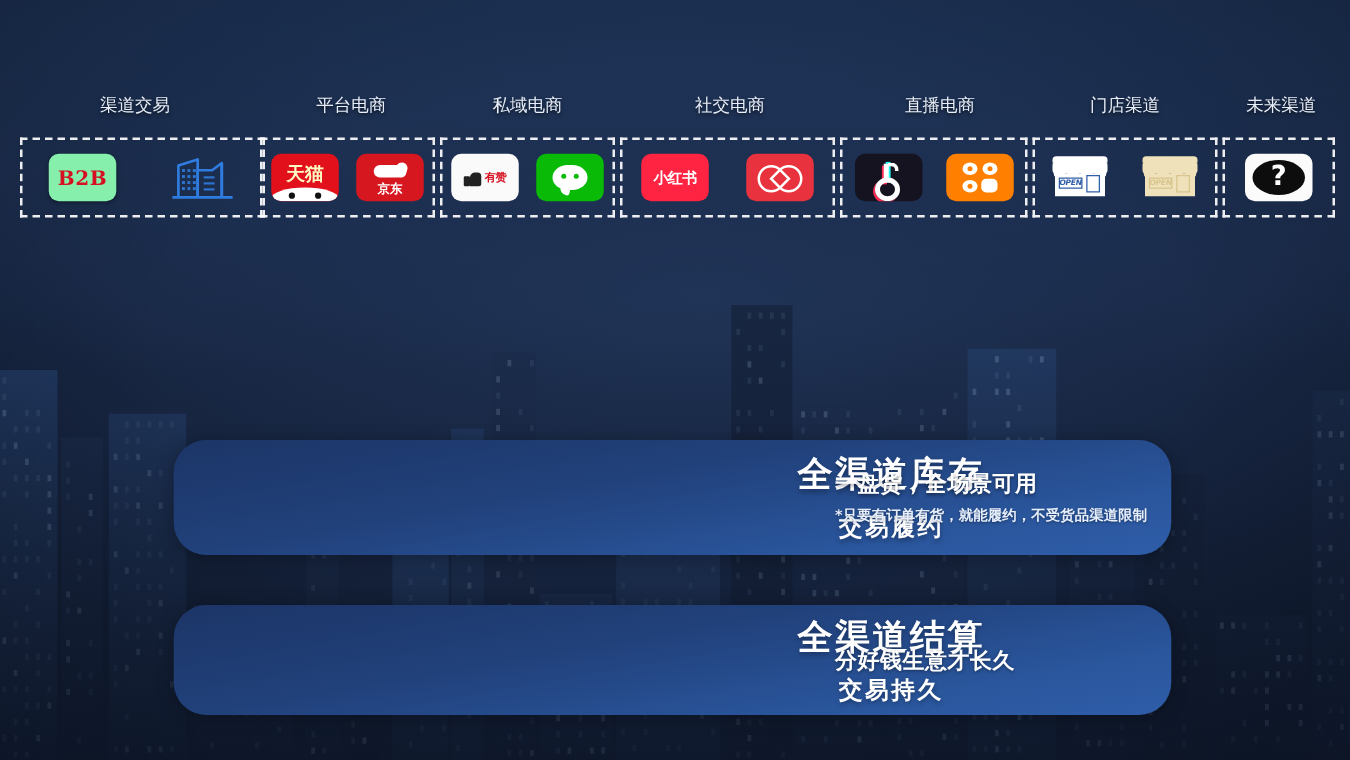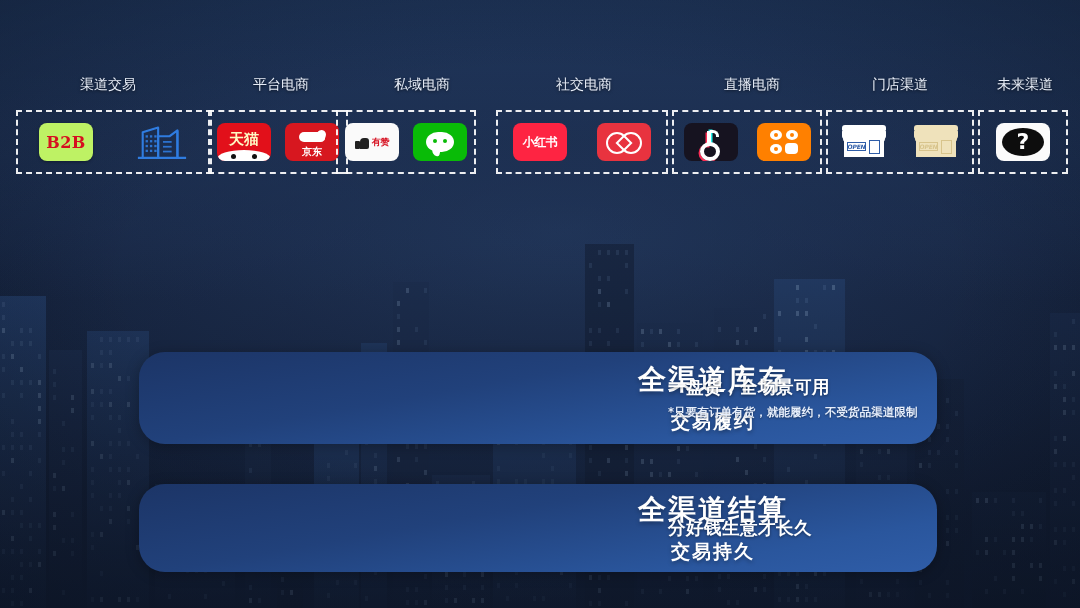--- a/index.html
+++ b/index.html
@@ -97,21 +97,21 @@
     border: 2px dashed rgba(255,255,255,.92);
     display:flex; align-items:center; justify-content: space-around;
   }
   .tile {
     width: 54px; height: 38px;
     border-radius: 8px;
     display:flex; align-items:center; justify-content:center;
     overflow:hidden; position:relative;
     flex: none;
   }
-  .tile.w { background:#bef264; box-shadow: 0 1px 3px rgba(0,0,0,.35); }
+  .tile.w { background:#86efac; box-shadow: 0 1px 3px rgba(0,0,0,.35); }
   .tile.plain { background: transparent; }
   .b2b-txt {
     font-family: "DejaVu Serif", "Liberation Serif", serif;
     font-size: 16px; font-weight: 800; color:#d61020; letter-spacing: .5px;
   }
   
   .tile.tmall { background:#e2101a; }
   .tmall-txt { color:#fef9c3; font-size:15px; font-weight:800; line-height:1; margin-top:-5px; letter-spacing:0; }
   .tmall-cat { position:absolute; bottom:0; left:0; right:0; height:11px; background:#fff;
                border-top-left-radius:50% 80%; border-top-right-radius:50% 80%; }
@@ -1044,21 +1044,21 @@
       <div class="grp" style="left: 208px; width: 140px;">
         <div class="tile tmall">
           <span class="tmall-txt">天猫</span>
           <span class="tmall-cat"></span>
         </div>
         <div class="tile jd">
           <span class="jd-dog"></span>
           <span class="jd-txt">京东</span>
         </div>
       </div>
-      <div class="grp" style="left: 336px; width: 140px;">
+      <div class="grp" style="left: 352px; width: 140px;">
         <div class="tile youzan">
           <span class="yz-thumb"></span>
           <span class="yz-txt">有赞</span>
         </div>
         <div class="tile wechat">
           <span class="wx-b">
             <i class="l"></i>
             <i class="r"></i>
           </span>
         </div>

